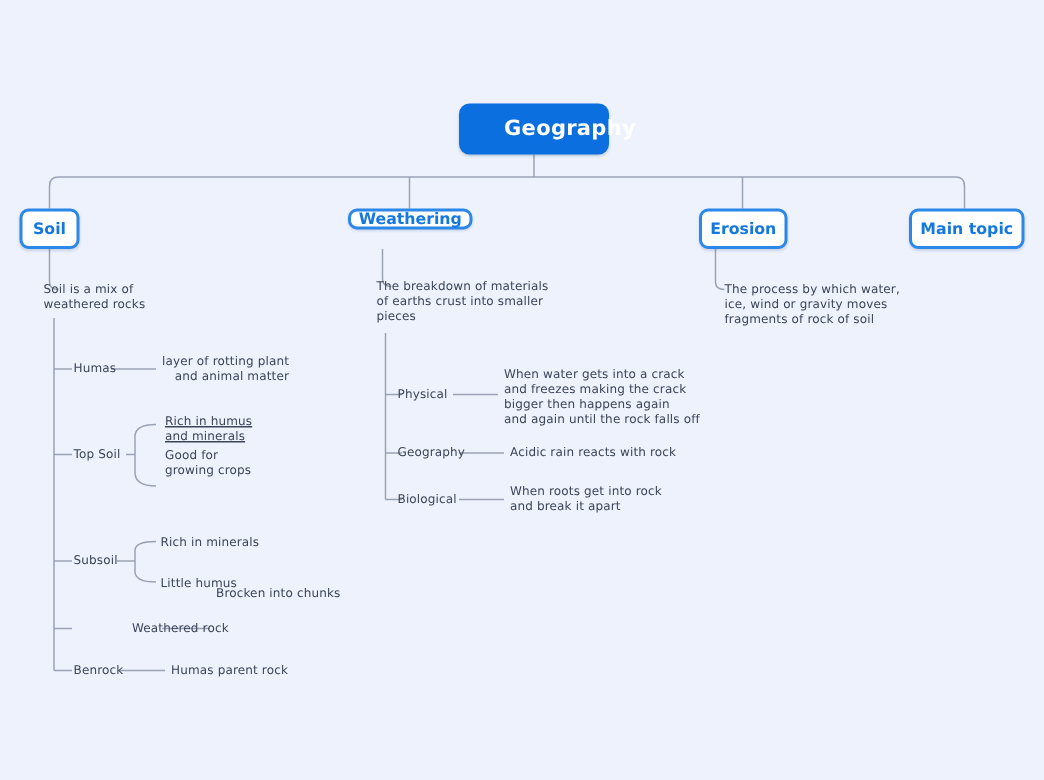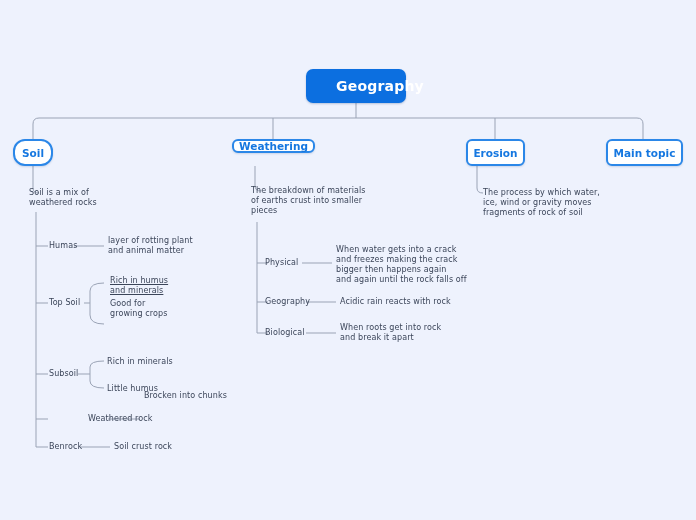--- a/index.html
+++ b/index.html
@@ -112,58 +112,58 @@
       <path d="M306,333 L336,333"></path>
 
       <path d="M477,166 L477,188 Q477,193 483,193"></path>
     </g>
   </svg>
 
   <div class="node node-root" style="left:306px; top:69px; width:100px; height:34px;">
     <span>Geography</span>
   </div>
 
-  <div class="node node-main" style="left:13px; top:139px; width:40px; height:27px;border-radius:12px;">
+  <div class="node node-main" style="left:13px; top:139px; width:40px; height:27px;">
     <span>Soil</span>
   </div>
 
   <div class="node node-main" style="left:232px; top:139px; width:83px; height:14px;">
     <span>Weathering</span>
   </div>
 
   <div class="node node-main" style="left:466px; top:139px; width:59px; height:27px;">
     <span>Erosion</span>
   </div>
 
   <div class="node node-main" style="left:606px; top:139px; width:77px; height:27px;">
     <span>Main topic</span>
   </div>
 
   <div class="txt" style="left:29px; top:188px;">Soil is a mix of
 weathered rocks</div>
 
   <div class="txt label" style="left:49px; top:241px;">Humas</div>
-  <div class="txt" style="left:108px; top:236px;">layer of rotting plant
+  <div class="txt" style="left:108px; top:236px;text-align:right;">layer of rotting plant
 and animal matter</div>
 
   <div class="txt label" style="left:49px; top:298px;">Top Soil</div>
   <div class="txt" style="left:110px; top:276px;text-decoration:underline;">Rich in humus
 and minerals</div>
   <div class="txt" style="left:110px; top:299px;">Good for
 growing crops</div>
 
   <div class="txt label" style="left:49px; top:369px;">Subsoil</div>
   <div class="txt" style="left:107px; top:357px;">Rich in minerals</div>
   <div class="txt" style="left:107px; top:384px;">Little humus</div>
 
   <div class="txt label" style="left:49px; top:414px;margin-left:39px;">Weathered rock</div>
   <div class="txt" style="left:144px; top:391px;text-align:right;">Brocken into chunks</div>
 
   <div class="txt label" style="left:49px; top:442px;">Benrock</div>
-  <div class="txt" style="left:114px; top:442px;">Soil crust rock</div>
+  <div class="txt" style="left:114px; top:442px;">Humas parent rock</div>
 
   <div class="txt" style="left:251px; top:186px;">The breakdown of materials
 of earths crust into smaller
 pieces</div>
 
   <div class="txt label" style="left:265px; top:258px;">Physical</div>
   <div class="txt" style="left:336px; top:245px;">When water gets into a crack
 and freezes making the crack
 bigger then happens again
 and again until the rock falls off</div>

